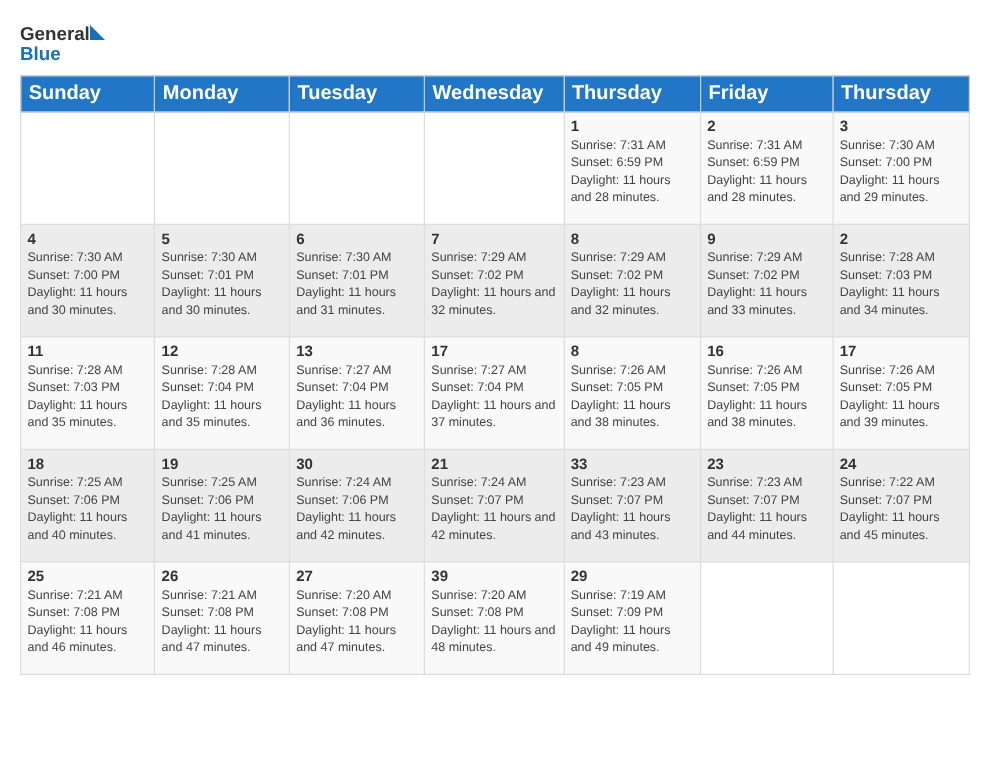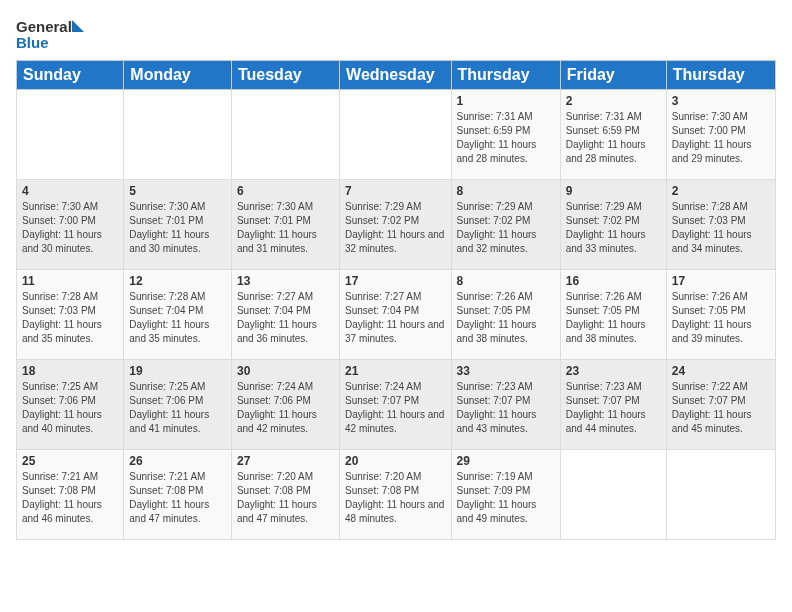--- a/index.html
+++ b/index.html
@@ -222,21 +222,21 @@
         </td>
         <td>
           <div class="day-num">26</div>
           <div class="day-info">Sunrise: 7:21 AM<br>Sunset: 7:08 PM<br>Daylight: 11 hours and 47 minutes.</div>
         </td>
         <td>
           <div class="day-num">27</div>
           <div class="day-info">Sunrise: 7:20 AM<br>Sunset: 7:08 PM<br>Daylight: 11 hours and 47 minutes.</div>
         </td>
         <td>
-          <div class="day-num">20</div>
+          <div class="day-num">39</div>
           <div class="day-info">Sunrise: 7:20 AM<br>Sunset: 7:08 PM<br>Daylight: 11 hours and 48 minutes.</div>
         </td>
         <td>
           <div class="day-num">29</div>
           <div class="day-info">Sunrise: 7:19 AM<br>Sunset: 7:09 PM<br>Daylight: 11 hours and 49 minutes.</div>
         </td>
         <td class="empty-cell"></td>
         <td class="empty-cell"></td>
       </tr>
     </tbody>

